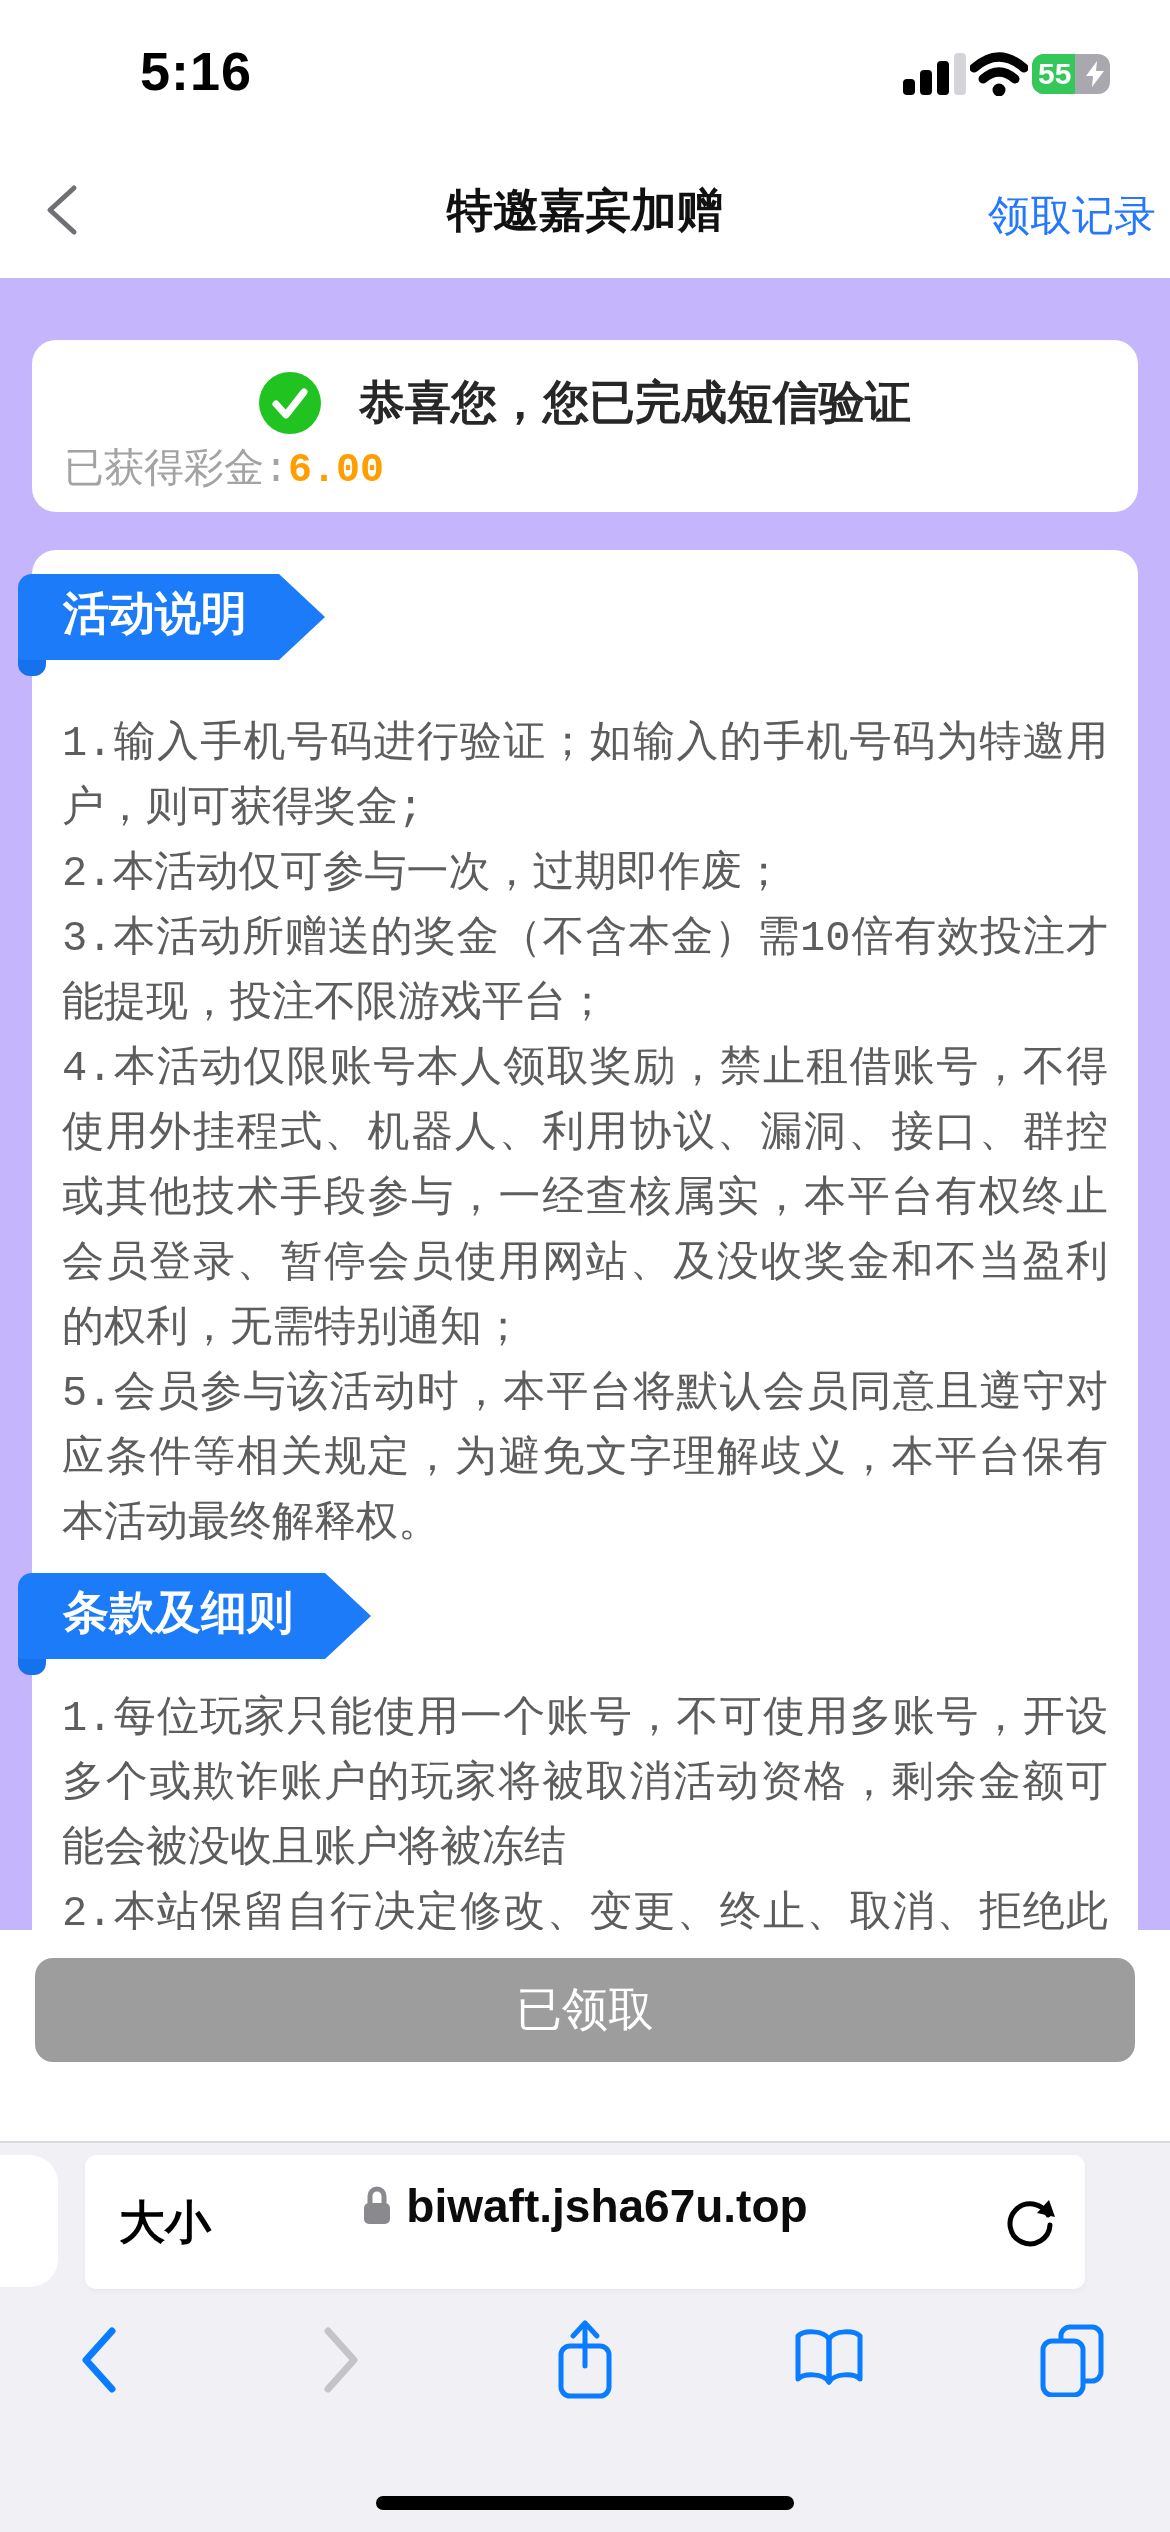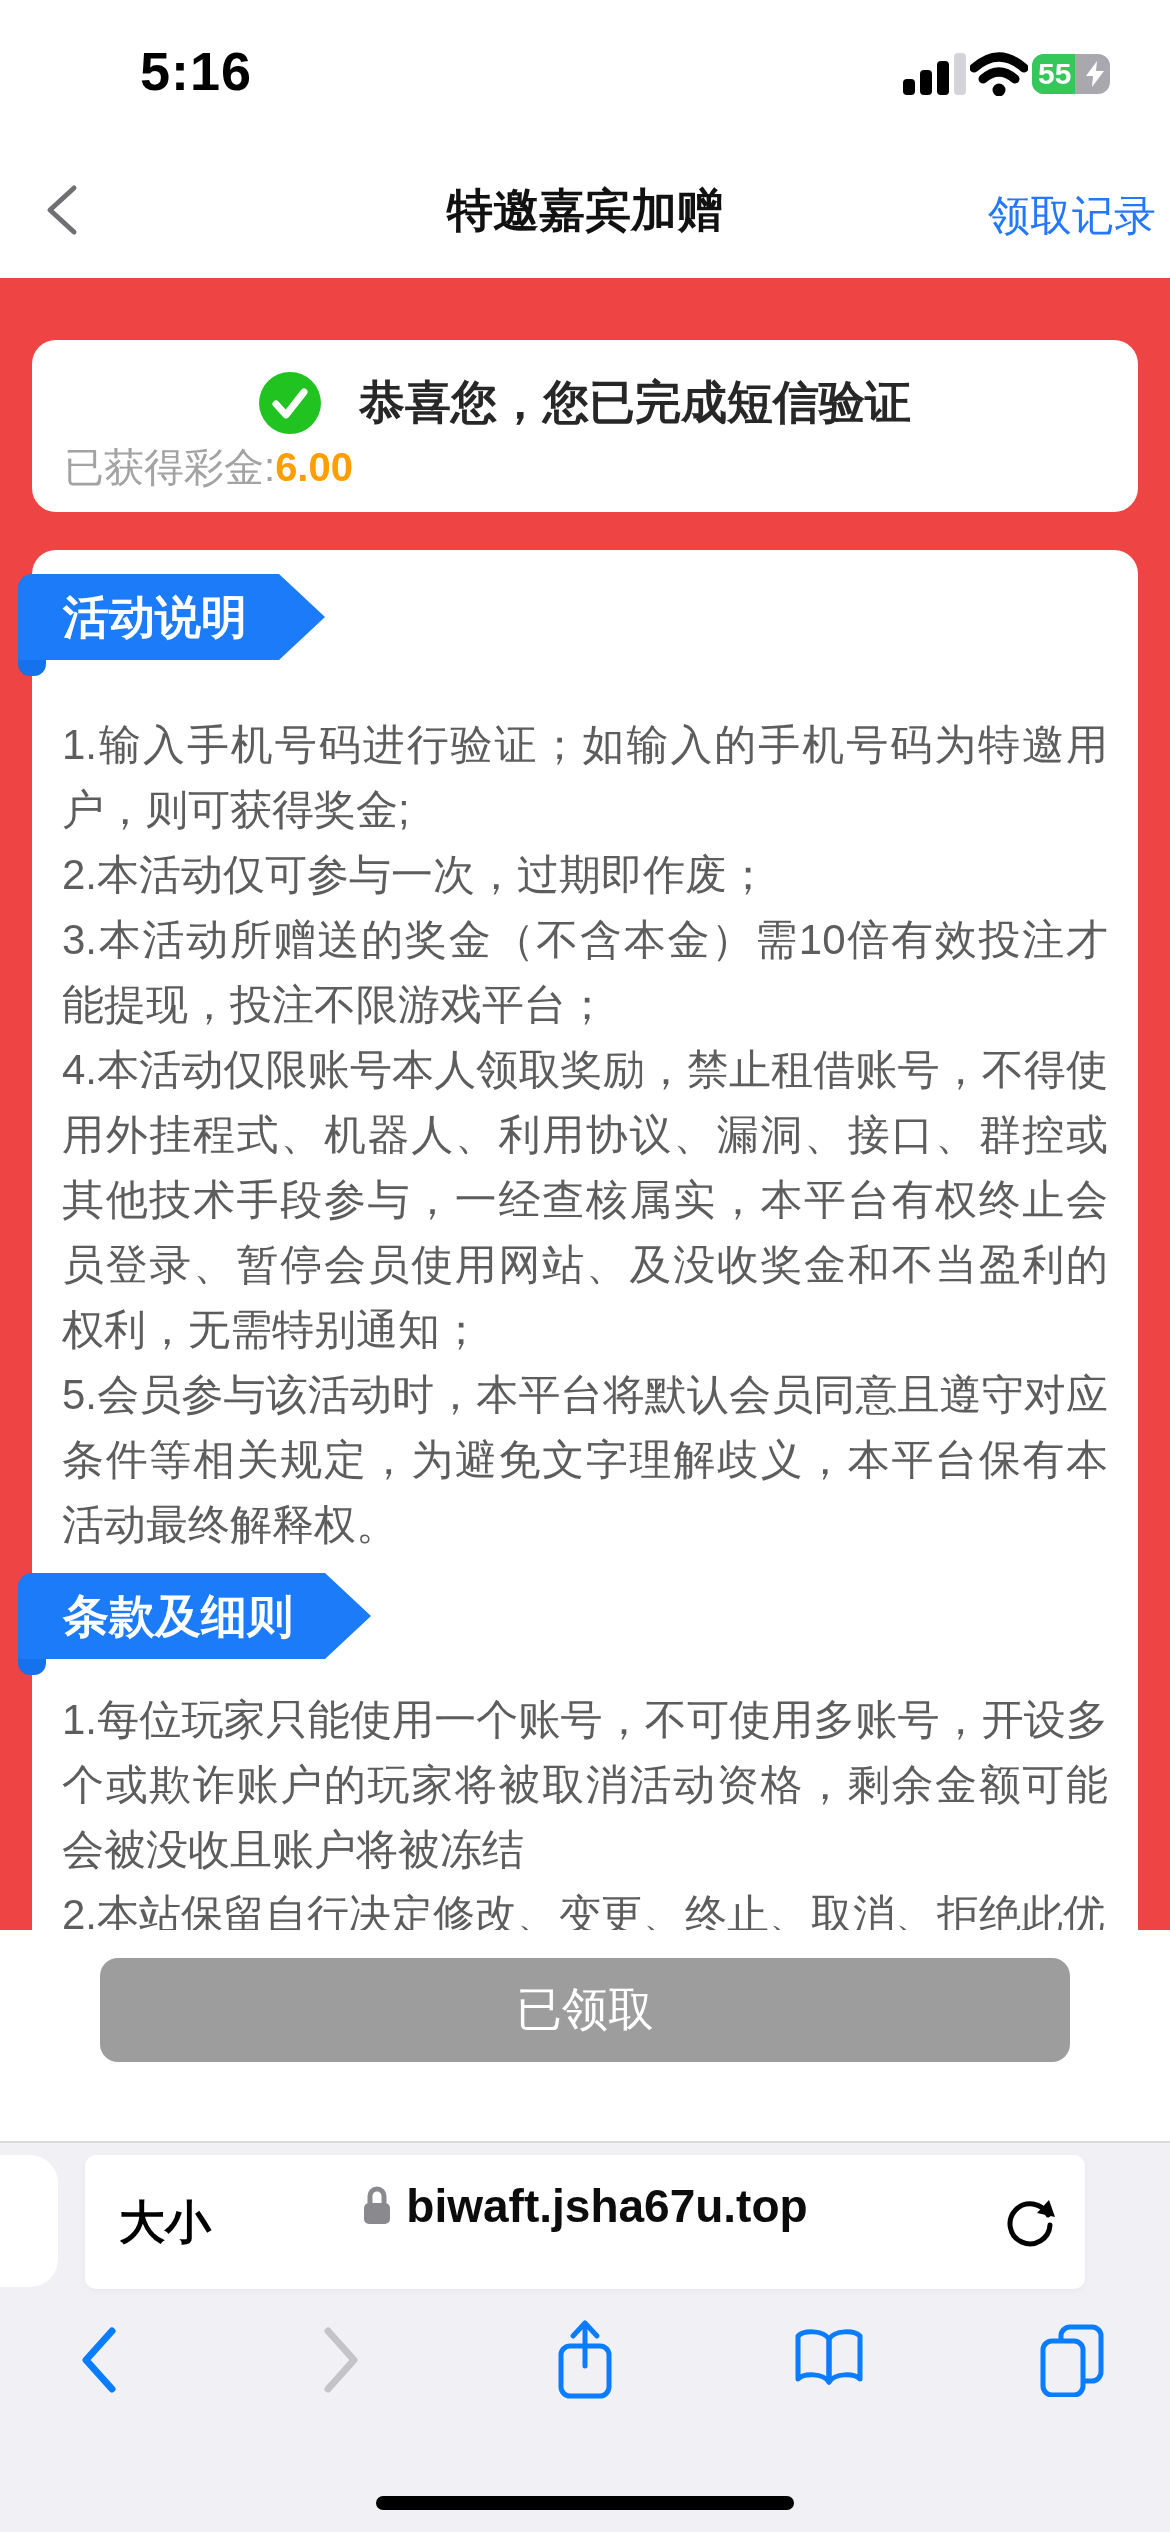--- a/index.html
+++ b/index.html
@@ -21,21 +21,21 @@
   .battery-nub{width:6px;height:16px;background:#c9c9ce;border-radius:0 4px 4px 0;margin-left:-14px;}
   .bolt{position:absolute;right:6px;top:7px;}
 
   
   .nav-bar{position:absolute;left:0;top:140px;width:1170px;height:138px;background:#fff;}
   .nav-back{position:absolute;left:42px;top:44px;width:40px;height:52px;background:none;border:none;padding:0;cursor:pointer;}
   .nav-title{position:absolute;left:0;right:0;top:40px;text-align:center;font-size:46px;font-weight:700;color:#111;}
   .nav-link{position:absolute;right:14px;top:48px;font-size:42px;font-weight:500;color:#2478ff;text-decoration:none;}
 
   
-  .page{position:absolute;left:0;top:278px;width:1170px;height:1652px;background:#ef4444;overflow:hidden;}
+  .page{position:absolute;left:0;top:278px;width:1170px;height:1652px;background:#c4b5fd;overflow:hidden;font-family:Liberation Mono, monospace;}
   .card{background:#fff;width:1106px;margin:0 auto;}
   .result-card{margin-top:62px;height:172px;border-radius:24px;position:relative;}
   .result-row{position:relative;top:32px;display:flex;align-items:center;justify-content:center;gap:38px;}
   .result-msg{font-size:46px;font-weight:700;color:#272727;}
   .bonus-row{position:absolute;left:32px;top:100px;font-size:40px;}
   .bonus-label{color:#a3a3a3;}
   .bonus-amount{color:#ff9e00;font-weight:600;}
 
   .content-card{margin-top:38px;border-radius:24px 24px 0 0;height:1380px;
                 padding:24px 30px 0 30px;box-sizing:border-box;position:relative;}
@@ -50,21 +50,21 @@
                border-radius:0 0 12px 12px;z-index:0;}
 
   .rules{margin-top:52px;}
   .rules p{margin:0;font-size:42px;line-height:65px;color:#5d5d5d;font-weight:500;
            text-align:justify;text-align-last:left;}
   .terms-gap{margin-top:16px;}
   .terms-rules{margin-top:28px;}
 
   
   .footer{position:absolute;left:0;top:1930px;width:1170px;height:211px;background:#fff;box-sizing:border-box;}
-  .claim-btn{display:block;margin:28px auto 0;width:970px;height:104px;border:none;
+  .claim-btn{display:block;margin:28px auto 0;width:1100px;height:104px;border:none;
              border-radius:18px;background:#9d9d9d;color:#fff;font-size:46px;font-weight:500;
              font-family:"Liberation Sans",sans-serif;}
 
   
   .safari{position:absolute;left:0;top:2141px;width:1170px;height:391px;background:#f1f0f5;
           border-top:2px solid #d9d9de;}
   .peek-pill{position:absolute;left:-40px;top:12px;width:98px;height:132px;background:#fff;border-radius:28px;}
   .url-pill{position:absolute;left:85px;top:12px;width:1000px;height:134px;background:#fff;border-radius:11px;
             box-shadow:0 2px 6px rgba(0,0,0,0.04);}
   .textsize-btn{position:absolute;left:34px;top:0;height:134px;line-height:134px;font-size:46px;font-weight:600;color:#000;

